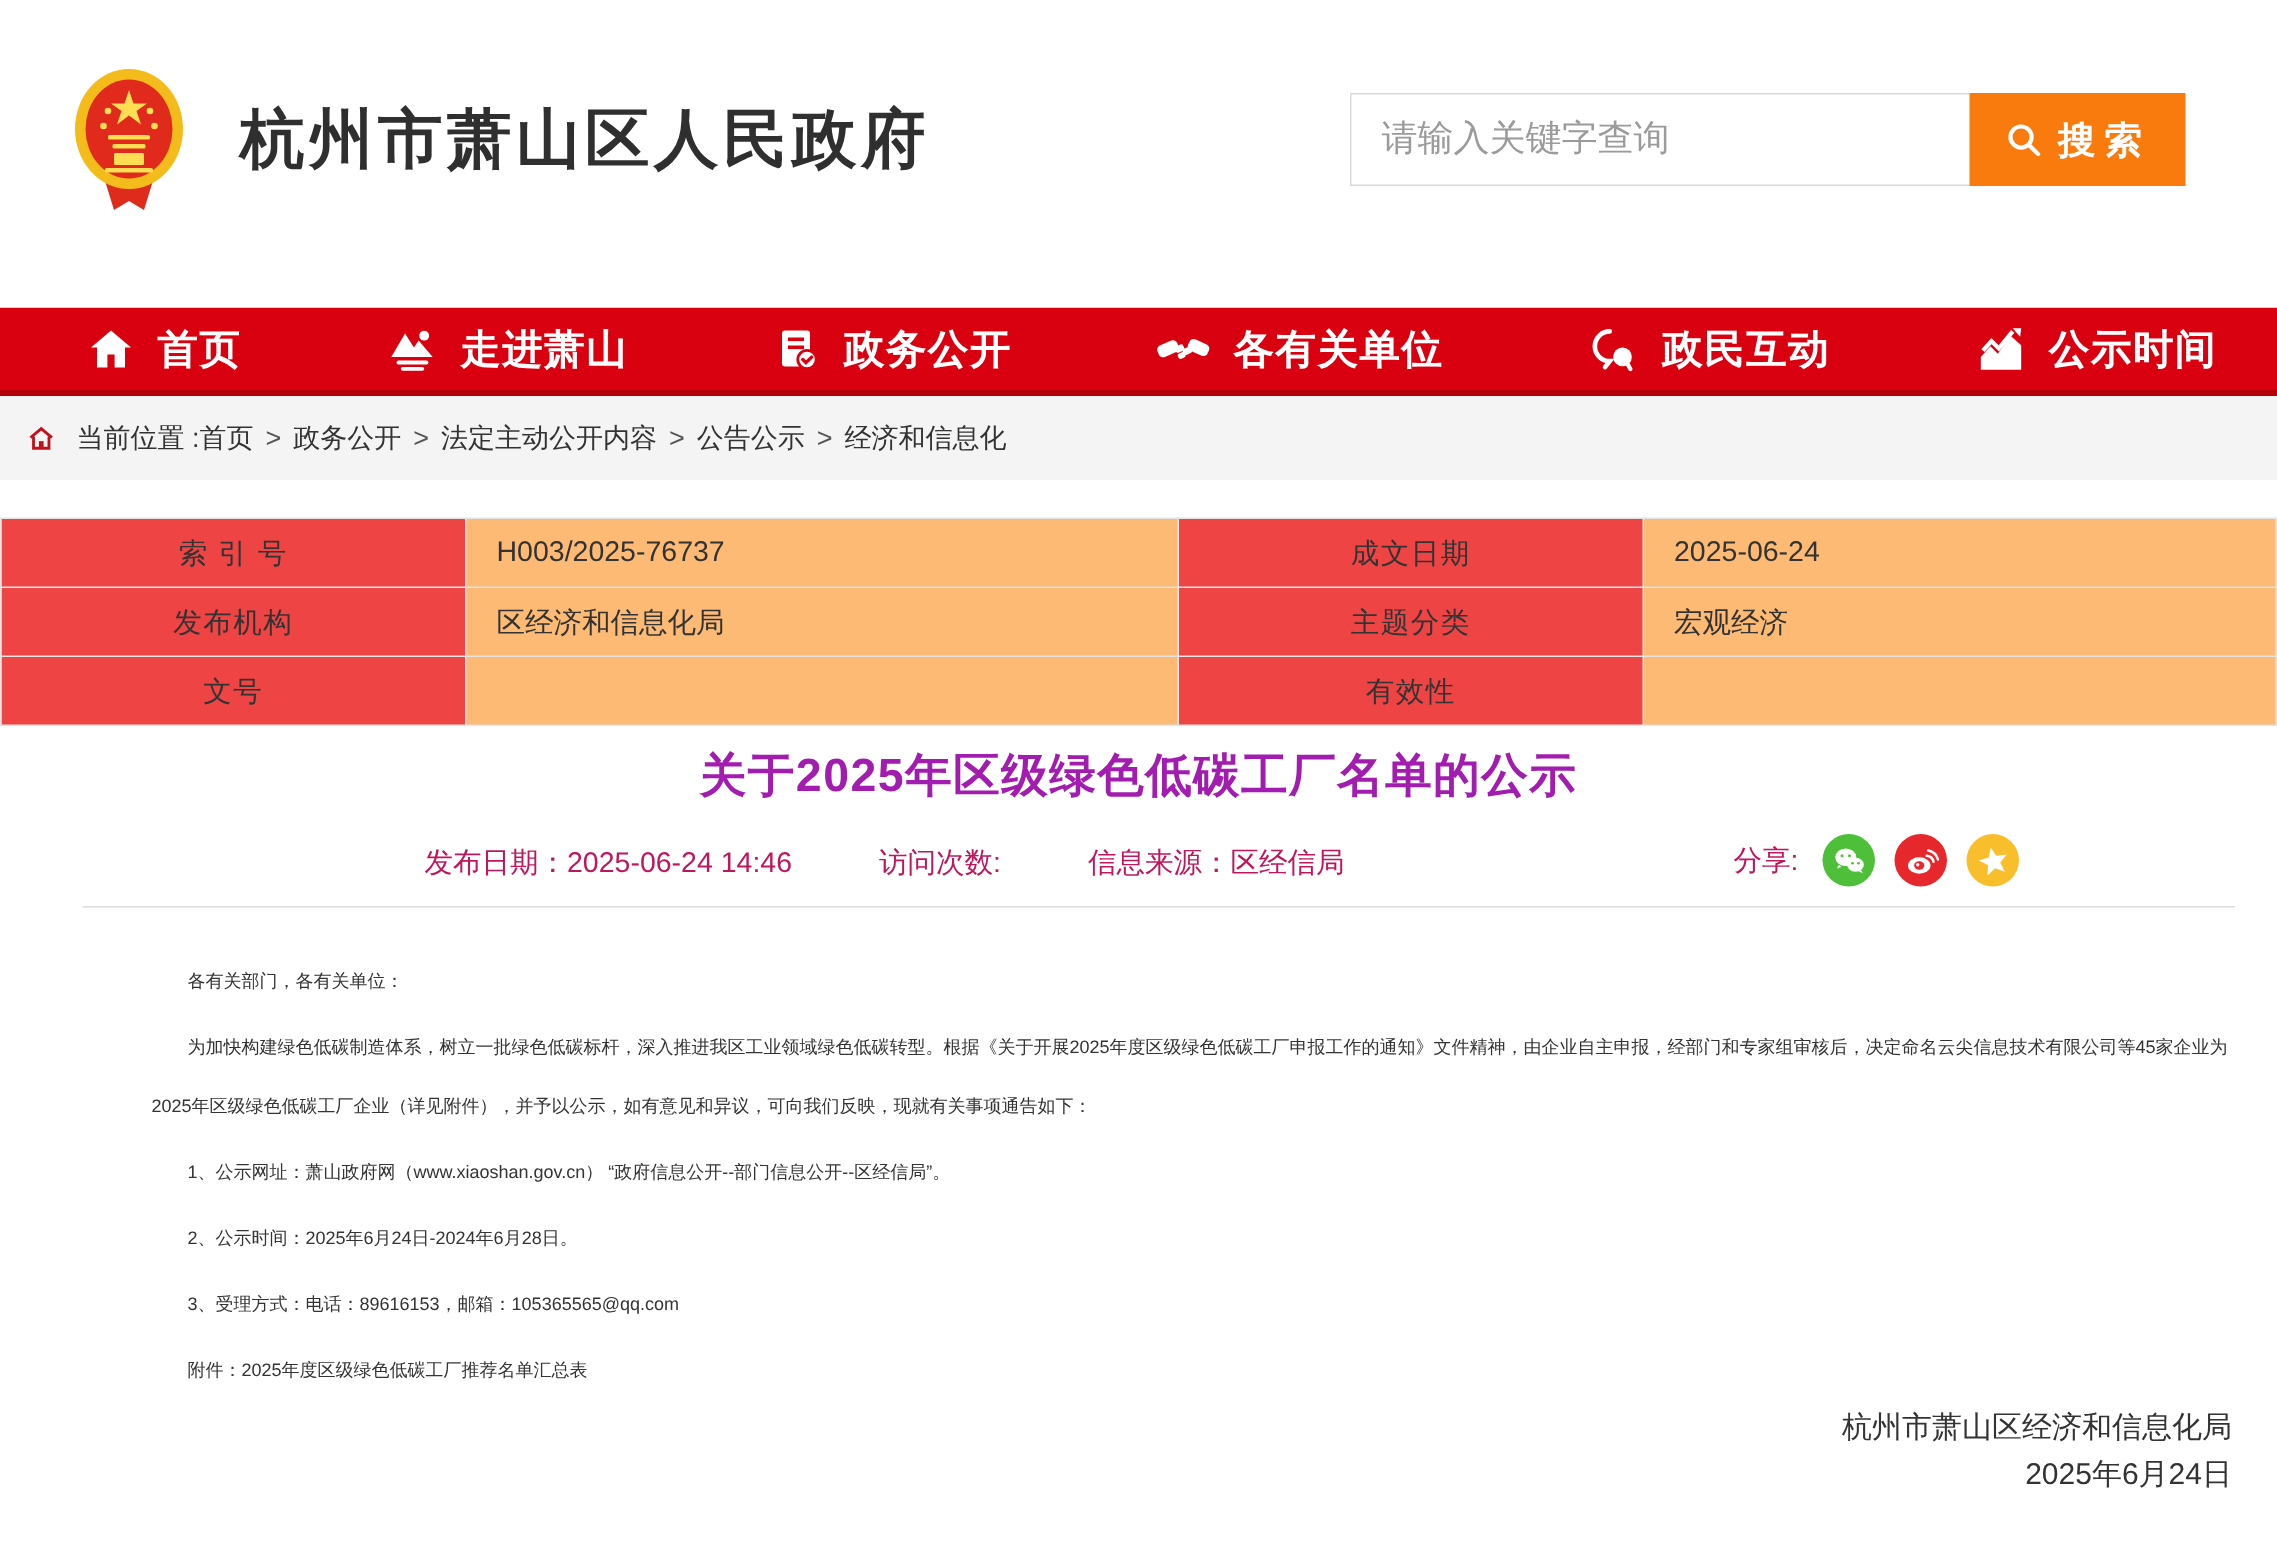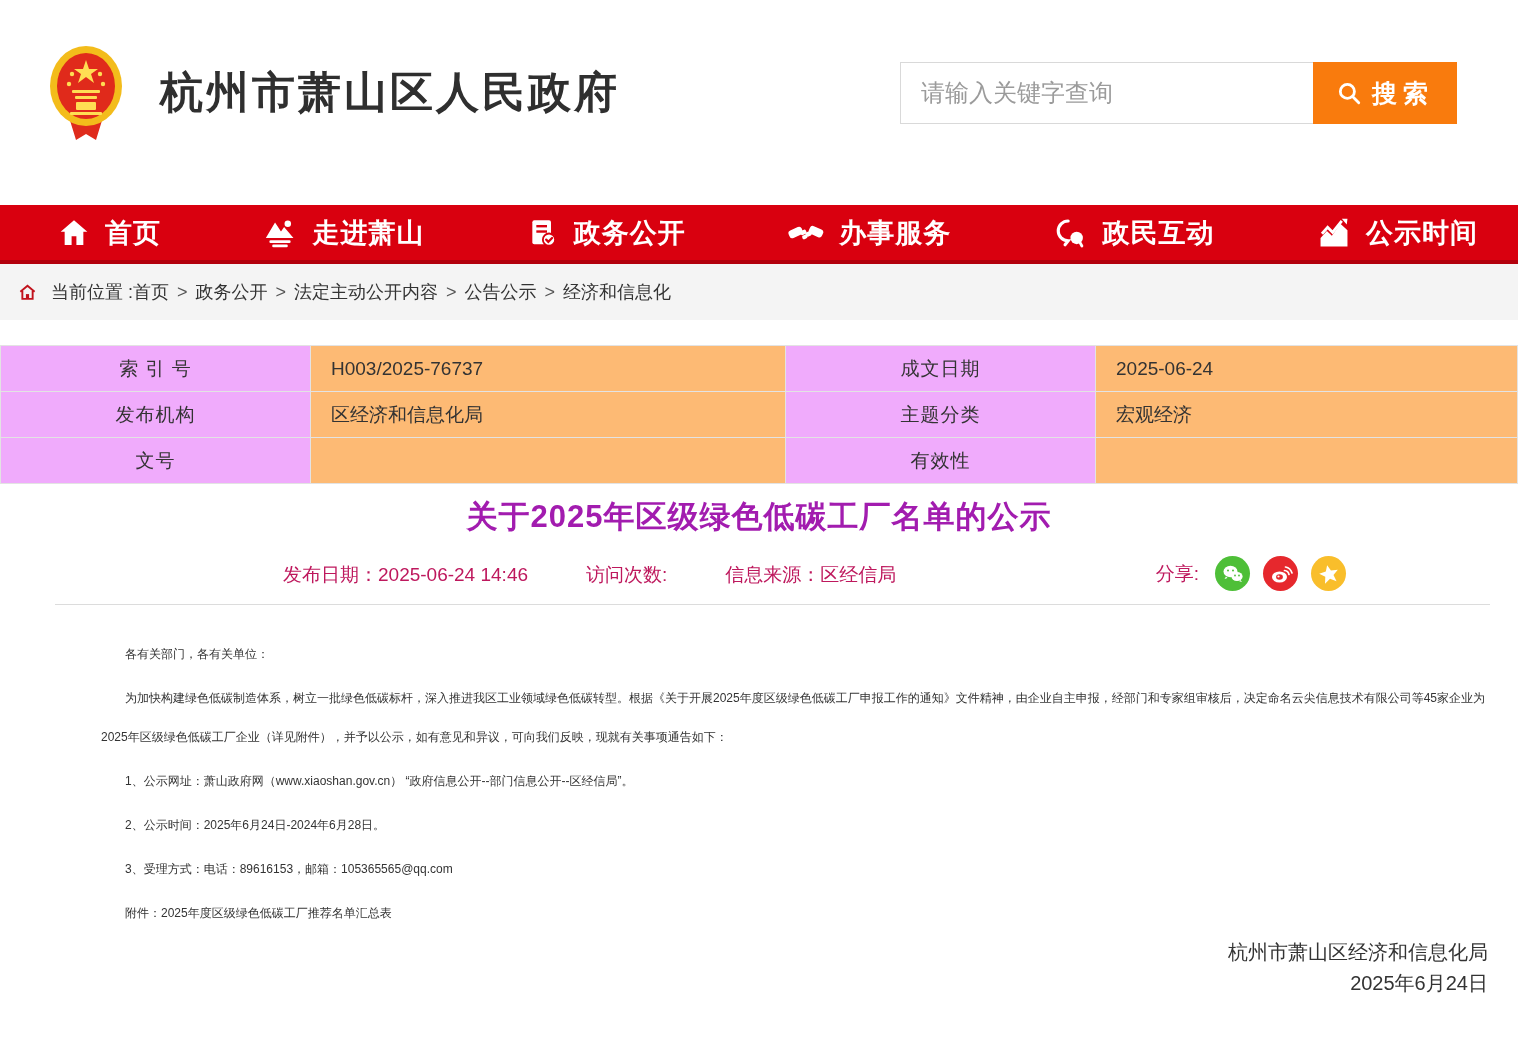--- a/index.html
+++ b/index.html
@@ -51,21 +51,21 @@
     display:flex; align-items:center; padding-left:18px;
     font-size:18px; color:#333;
   }
   .breadcrumb .crumb { cursor:pointer; }
   .breadcrumb .sep { margin:0 8px; color:#555; }
   .breadcrumb .prefix { margin-left:14px; }
 
   
   .meta-table { width:100%; border-collapse:collapse; margin-top:25px; table-layout:fixed; }
   .meta-table td { border:1px solid #E3E3E3; height:46px; font-size:19px; color:#333; }
-  .meta-table td.mlabel { background:#f0abfc; text-align:center; letter-spacing:1px; }
+  .meta-table td.mlabel { background:#ef4444; text-align:center; letter-spacing:1px; }
   .meta-table td.mvalue { background:#fdba74; padding-left:20px; }
 
   
   .article-title {
     margin-top:12px; text-align:center;
     color:#a21caf; font-size:31px; font-weight:bold; letter-spacing:1px;
   }
   .pubinfo { position:relative; margin-top:18px; height:38px; font-size:19px; color:#be185d; }
   .pubinfo-left { position:absolute; left:283px; top:6px; display:flex; gap:58px; white-space:nowrap; }
   .pubinfo-share { position:absolute; right:172px; top:0; display:flex; align-items:center; gap:13px; }
@@ -142,21 +142,21 @@
     <span>政务公开</span>
   </div>
   <div class="nav-item">
     <svg width="36" height="36" viewBox="0 0 24 24" fill="#fff">
       <rect x="0.5" y="9" width="9.5" height="5.5" rx="2" transform="rotate(-24 5 12)"></rect>
       <rect x="14" y="8.5" width="9.5" height="5.5" rx="2" transform="rotate(24 19 11)"></rect>
       <rect x="8.2" y="10.2" width="4" height="3" rx="1" transform="rotate(-24 10 11.5)"></rect>
       <rect x="11.6" y="11.2" width="4" height="3" rx="1" transform="rotate(-24 13.5 12.5)"></rect>
       <rect x="9.4" y="13.4" width="3.4" height="2.6" rx="1" transform="rotate(-24 11 14.5)"></rect>
     </svg>
-    <span>办事服务</span>
+    <span>各有关单位</span>
   </div>
   <div class="nav-item">
     <svg width="34" height="34" viewBox="0 0 24 24">
       <path d="M10 3.5a7 7 0 1 0 0 14l-2.2 2.8" fill="none" stroke="#fff" stroke-width="2.2" stroke-linecap="round"></path>
       <circle cx="16" cy="15.5" r="4.4" fill="#fff"></circle>
       <path d="M18.5 19l1.2 2.2" stroke="#fff" stroke-width="2" stroke-linecap="round"></path>
     </svg>
     <span>政民互动</span>
   </div>
   <div class="nav-item">

